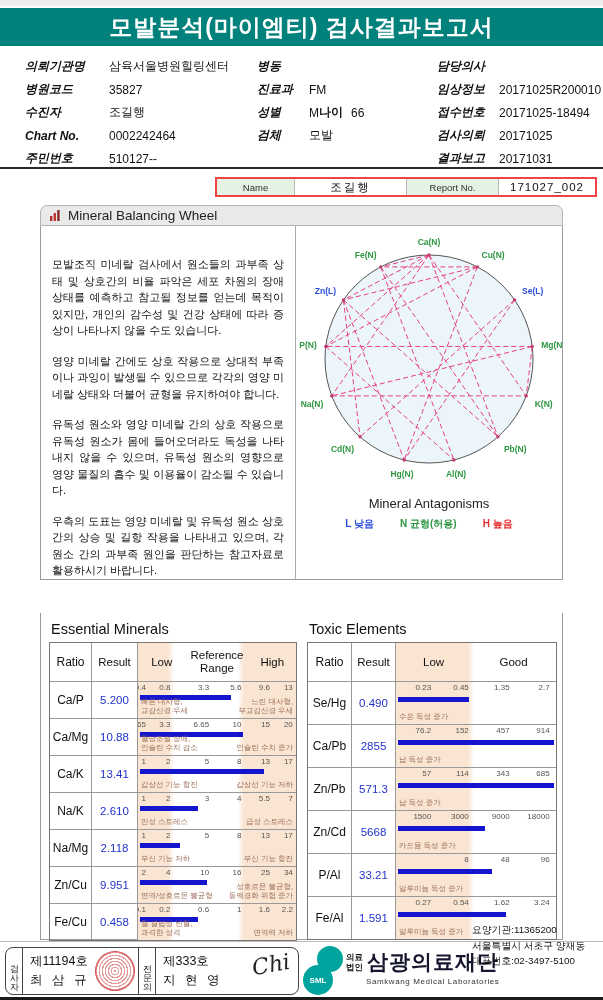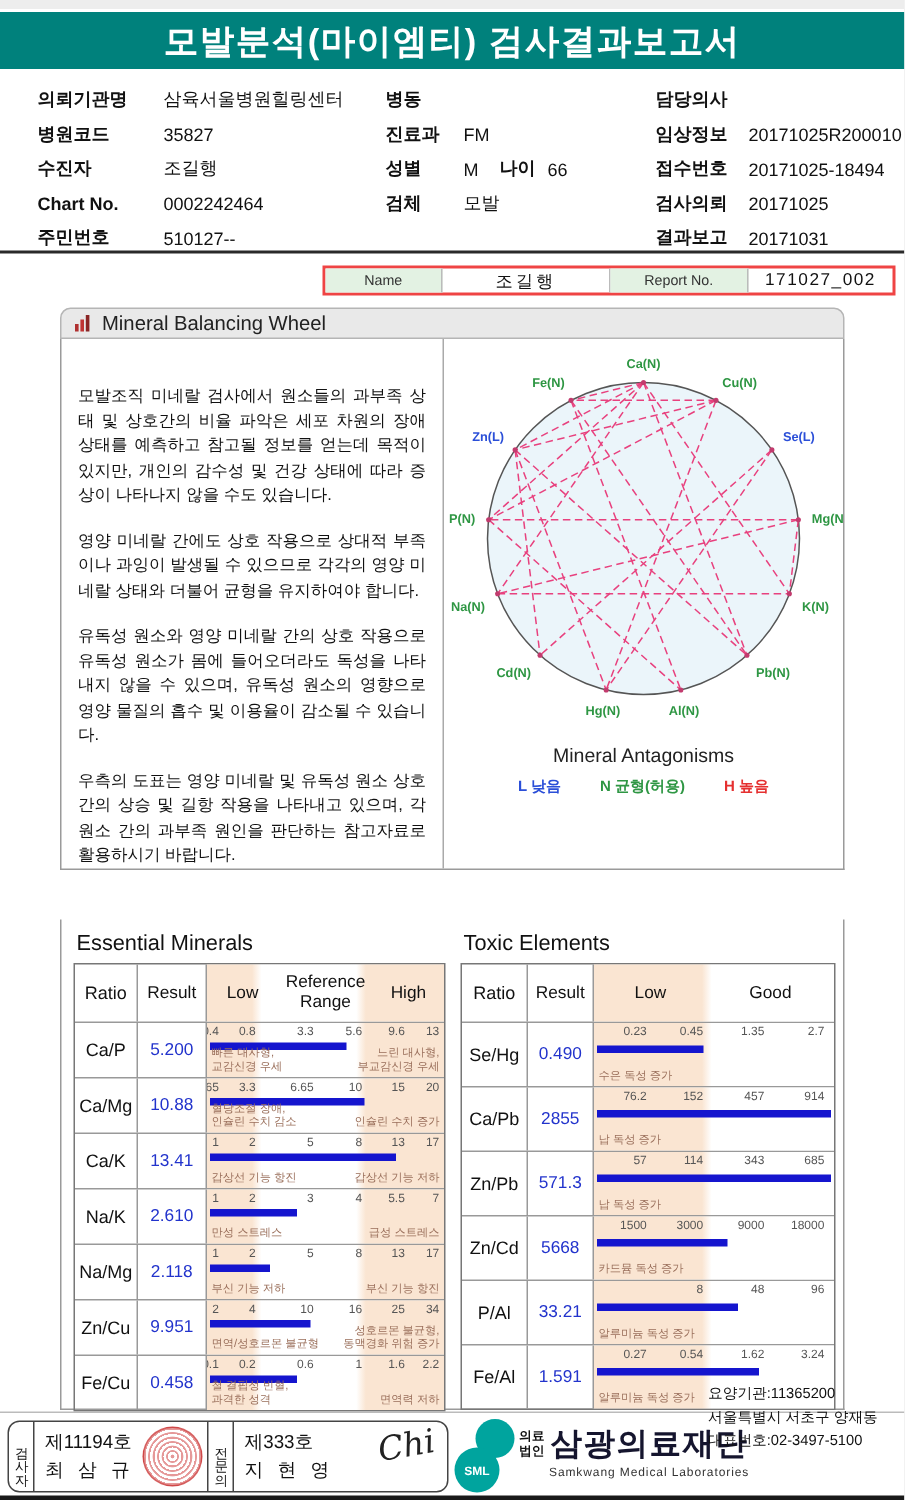--- a/index.html
+++ b/index.html
@@ -8,25 +8,25 @@
 
   .topstrip { position:absolute; top:0; left:0; width:603px; height:6px; background:#ededed; }
   .titlebar { position:absolute; top:8px; left:0; width:603px; height:38px; background:#00817C;
               color:#fff; text-align:center; font-size:23px; font-weight:bold; line-height:38px; letter-spacing:1px; }
 
   .info-col { position:absolute; top:55px; }
   #info-col1 { left:25px;  width:228px; }
   #info-col2 { left:257px; width:178px; }
   #info-col3 { left:437px; width:165px; }
   .info-row { display:flex; height:23px; align-items:center; font-size:12px; white-space:nowrap; }
-  .info-label { font-weight:bold; }
+  .info-label { font-weight:bold;font-style:italic; }
   #info-col1 .info-label { width:84px; }
   #info-col2 .info-label { width:52px; }
   #info-col3 .info-label { width:62px; }
-  .info-label2 { font-weight:bold; margin-left:14px; margin-right:8px; }
+  .info-label2 { font-weight:bold; margin-right:8px; }
 
   .hr-dark { position:absolute; top:167px; left:0; width:603px; height:2px; background:#2a2a2a; }
 
   .namebar { position:absolute; top:177px; left:215px; width:382px; height:20px; display:flex;
              border:2px solid #ef4444; box-sizing:border-box; background:#fff; }
   .nb-cell { display:flex; align-items:center; justify-content:center; border-right:1px solid #bbb; box-sizing:border-box; }
   .nb-head { background:#E3F2E3; font-size:9.5px; color:#333; }
   .nb-val  { font-size:11.5px; color:#111; }
 
   .sec-head { position:absolute; left:40px; width:523px; height:21px; background:#E9E9E9;

